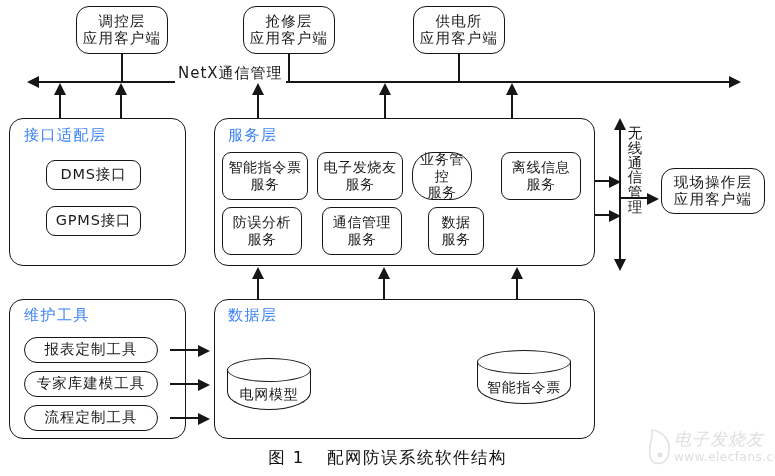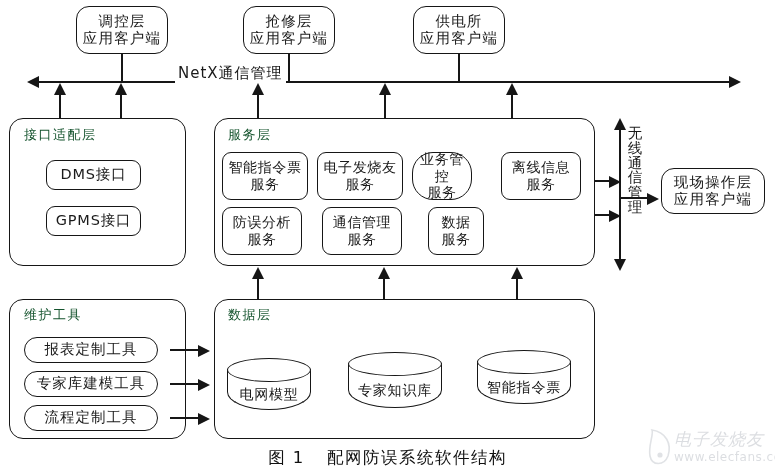--- a/index.html
+++ b/index.html
@@ -34,24 +34,24 @@
   .rounded-sm { border-radius: 9px; }
   .container-box {
     position: absolute;
     box-sizing: border-box;
     border: 1.6px solid #161616;
     border-radius: 14px;
     background: #ffffff;
   }
   .container-title {
     position: absolute;
-    font-size: 13px;
+    font-size: 15px;
     letter-spacing: 1.5px;
     white-space: nowrap;
-    color: #14532d;
+    color: #3b82f6;
   }
   .client-box {
     font-size: 14.5px;
     letter-spacing: 1.2px;
     padding: 8px 4px;
   }
   .client-box span { display: block; }
   .svc-box {
     font-size: 14px;
     letter-spacing: 0.6px;
@@ -329,25 +329,20 @@
 
   <div class="container-box" style="left:214px; top:299px; width:381px; height:140px;"></div>
   <div class="container-title" style="left:228px; top:306px;">数据层</div>
 
   <div class="cyl" style="left:227px; top:358px; width:84px; height:52px;">
     <div class="body"></div>
     <div class="top"></div>
     <div class="cap-label">电网模型</div>
   </div>
 
-  <div class="cyl" style="left:348px; top:352px; width:94px; height:56px;">
-    <div class="body"></div>
-    <div class="top"></div>
-    <div class="cap-label">专家知识库</div>
-  </div>
 
   <div class="cyl" style="left:477px; top:350px; width:94px; height:54px;">
     <div class="body"></div>
     <div class="top"></div>
     <div class="cap-label">智能指令票</div>
   </div>
 
   <div class="caption" style="top:447px;">
     <span class="fignum">图 1</span><span>配网防误系统软件结构</span>
   </div>

